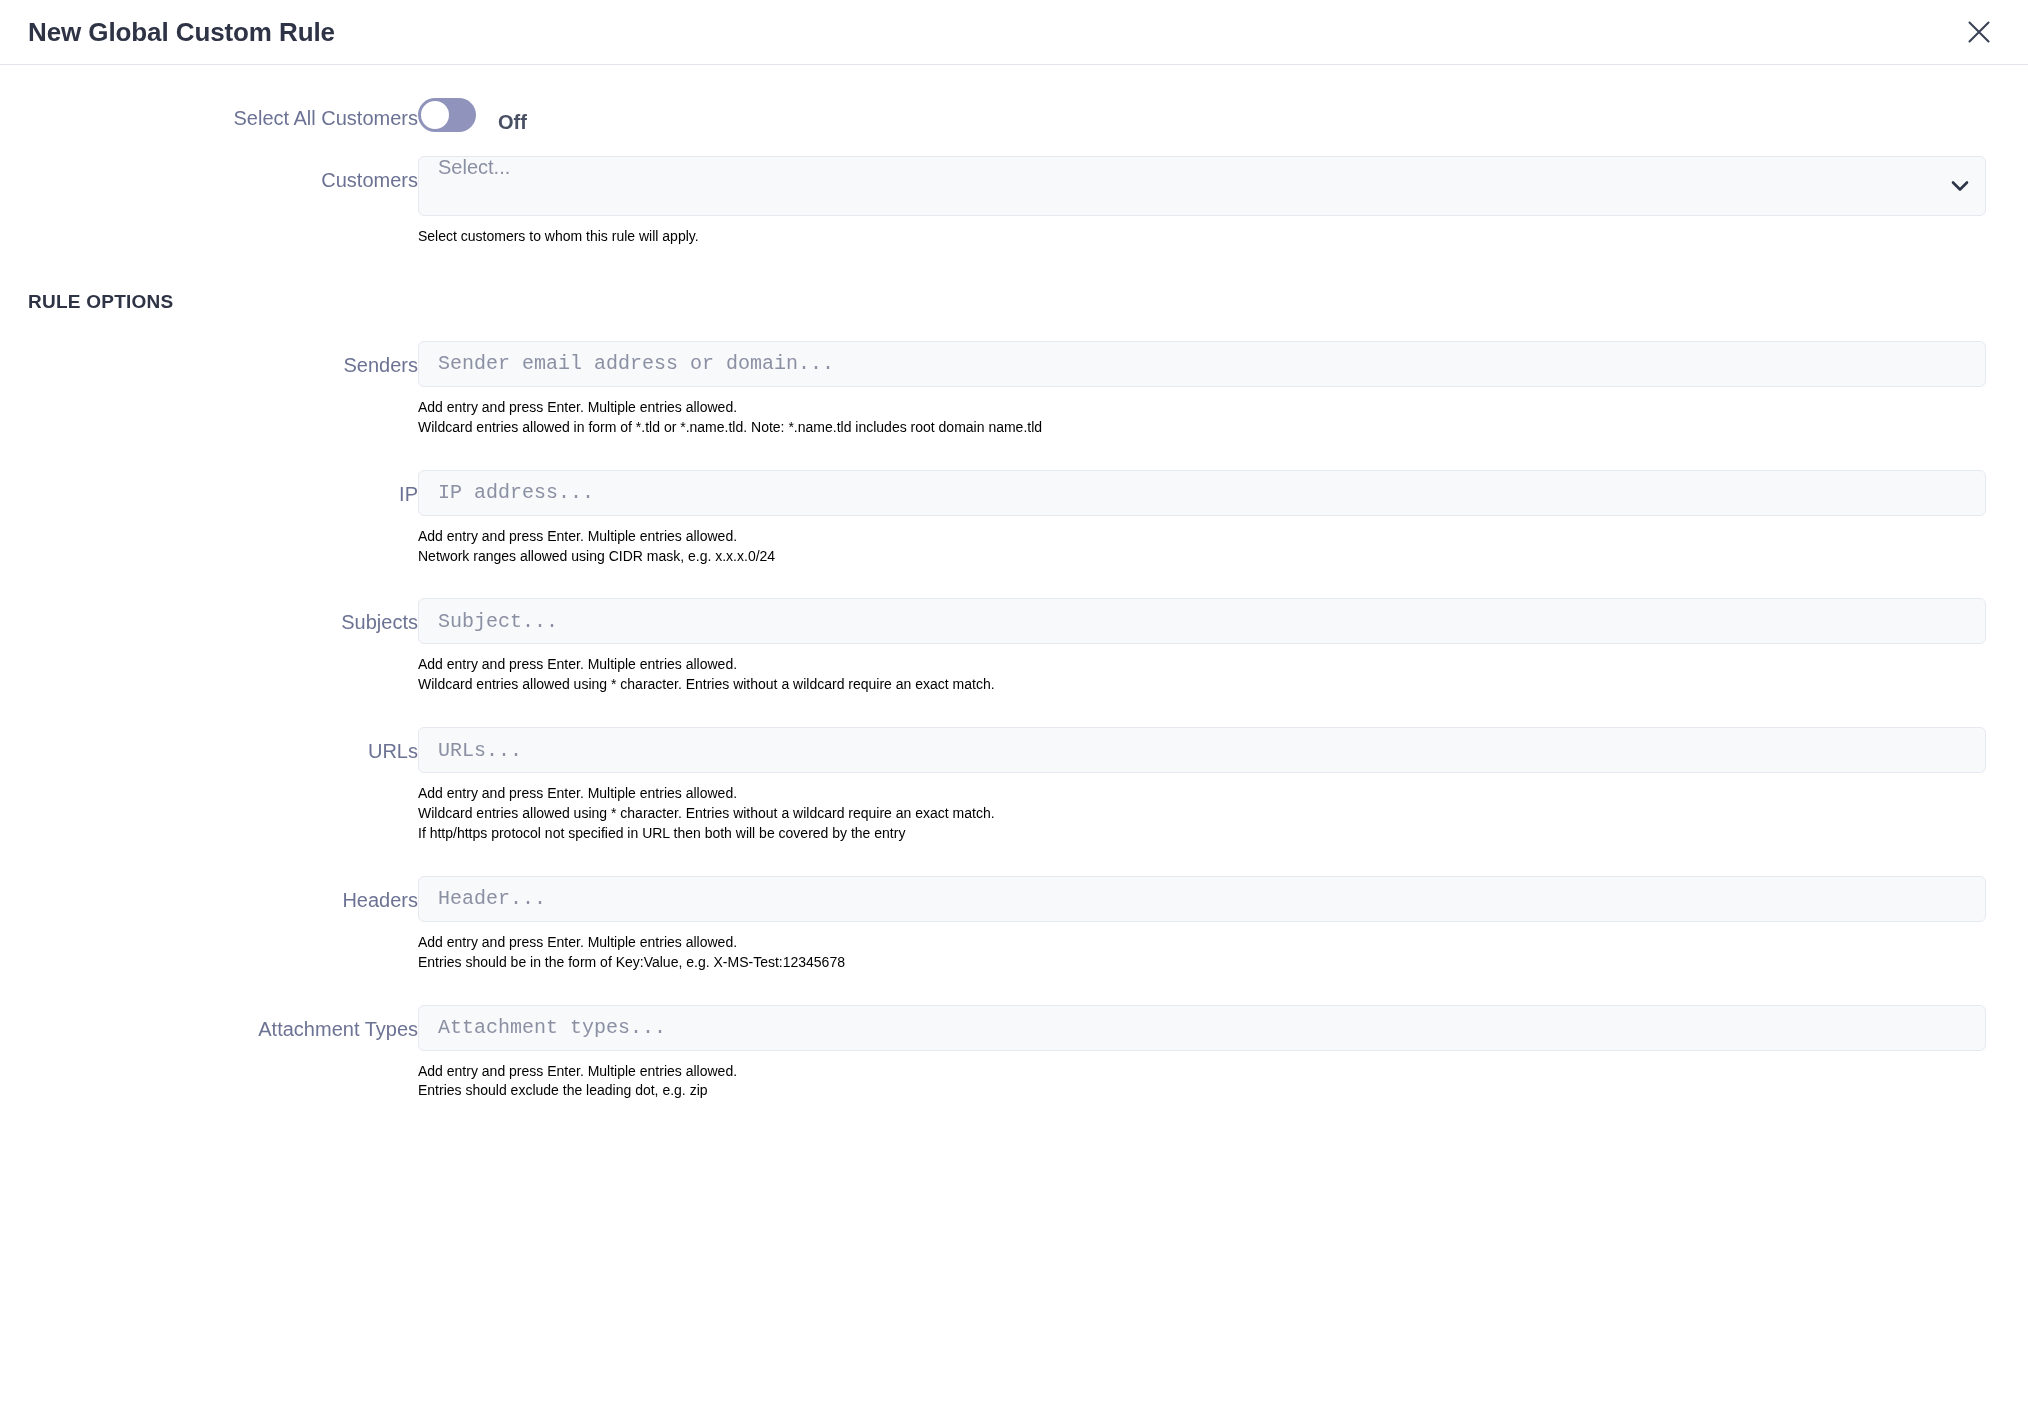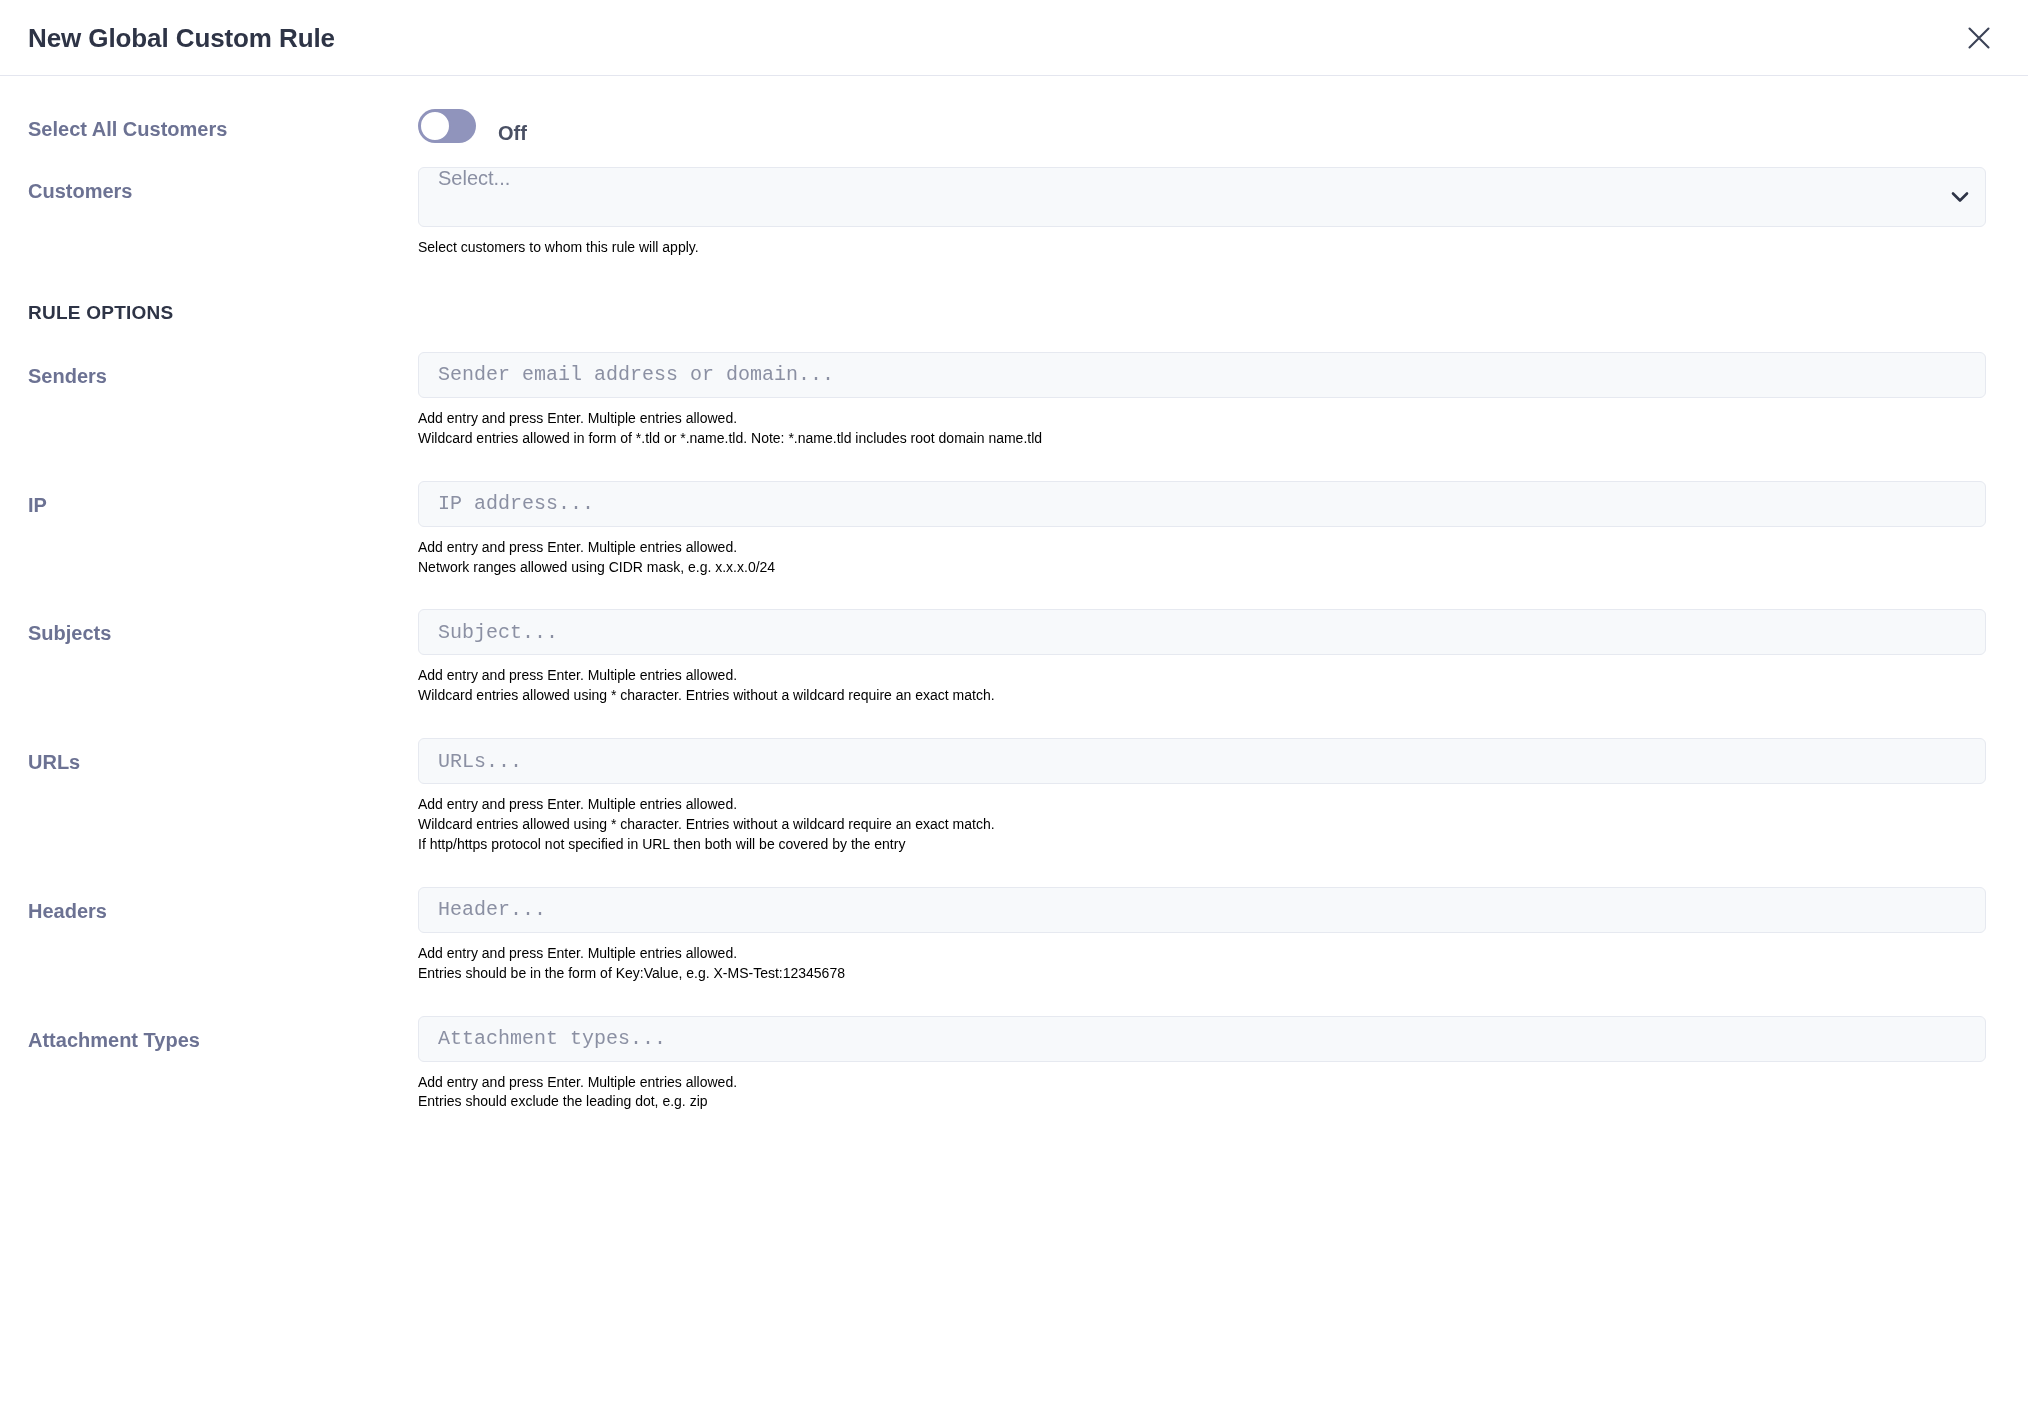--- a/index.html
+++ b/index.html
@@ -13,21 +13,21 @@
     width: 2028px;
     height: 1424px;
     font-family: "Liberation Sans", sans-serif;
     color: #333a4f;
     overflow: hidden;
   }
 
   
   .modal-header {
     position: relative;
-    height: 76px;
+    height: 65px;
     border-bottom: 1px solid #e4e6ef;
     background: #ffffff;
   }
   .modal-title {
     position: absolute;
     left: 28px;
     top: 50%;
     transform: translateY(-50%);
     font-size: 26px;
     font-weight: bold;
@@ -61,24 +61,25 @@
   .form-row {
     position: relative;
     display: flex;
     align-items: flex-start;
   }
   .field-label {
     width: 418px;
     flex: 0 0 418px;
     padding-left: 28px;
     font-size: 20px;
-    font-weight: bold;
+    font-weight: normal;
     color: #6c7293;
     line-height: 1.2;
     white-space: nowrap;
+    text-align: right;
   }
   .field-control {
     flex: 1 1 auto;
     min-width: 0;
     padding-right: 18px;
   }
 
   
   .row-toggle {
     padding-top: 33px;

